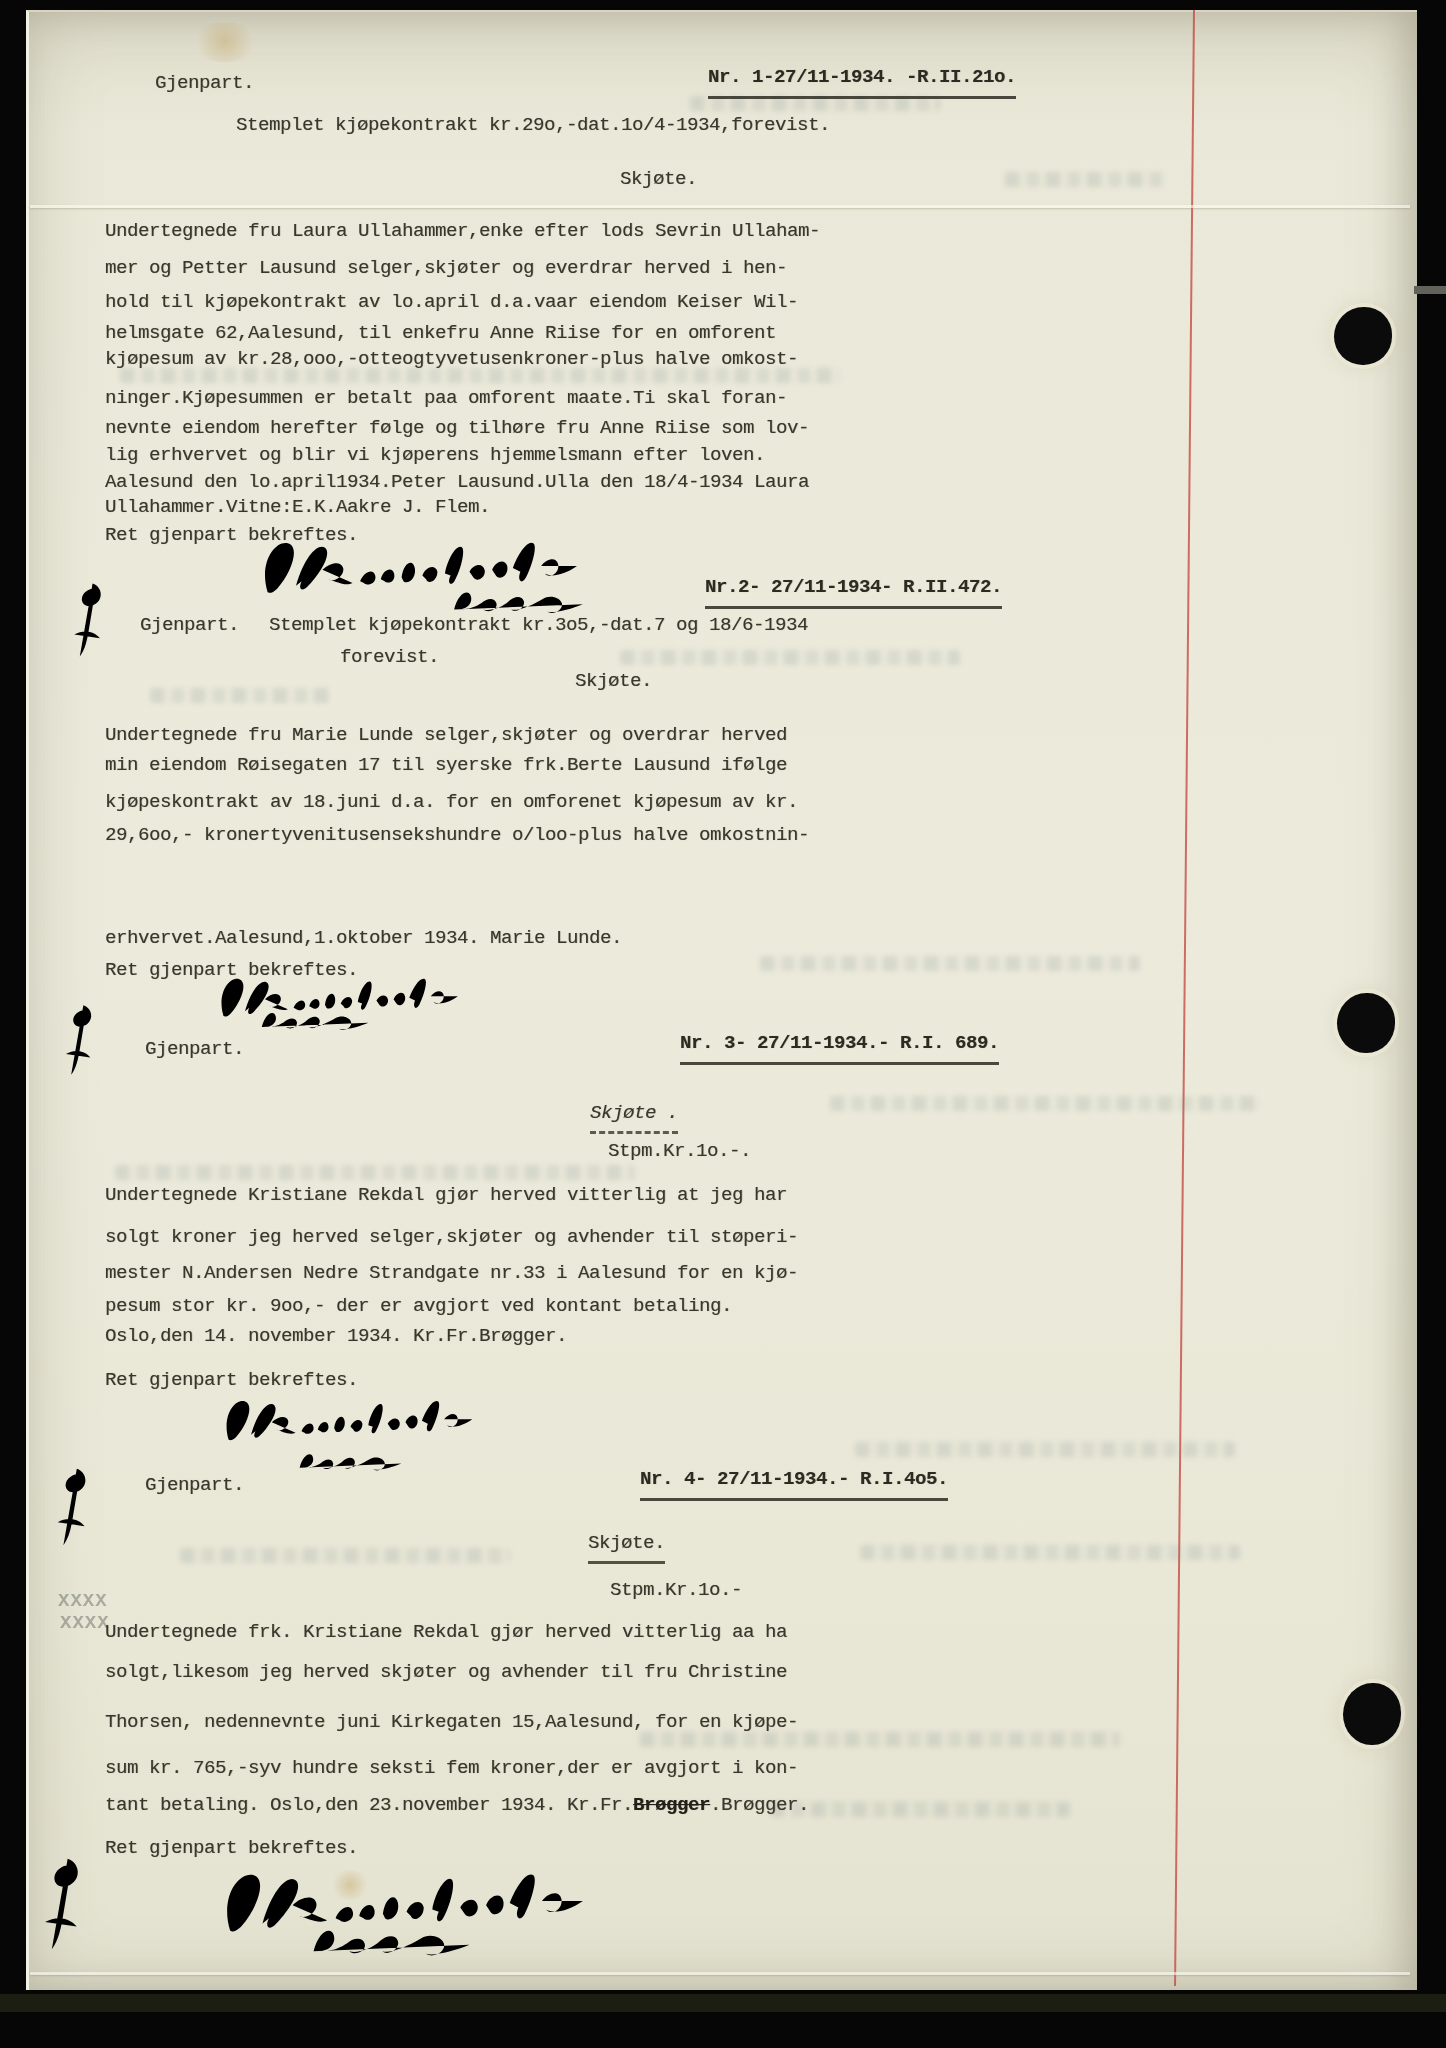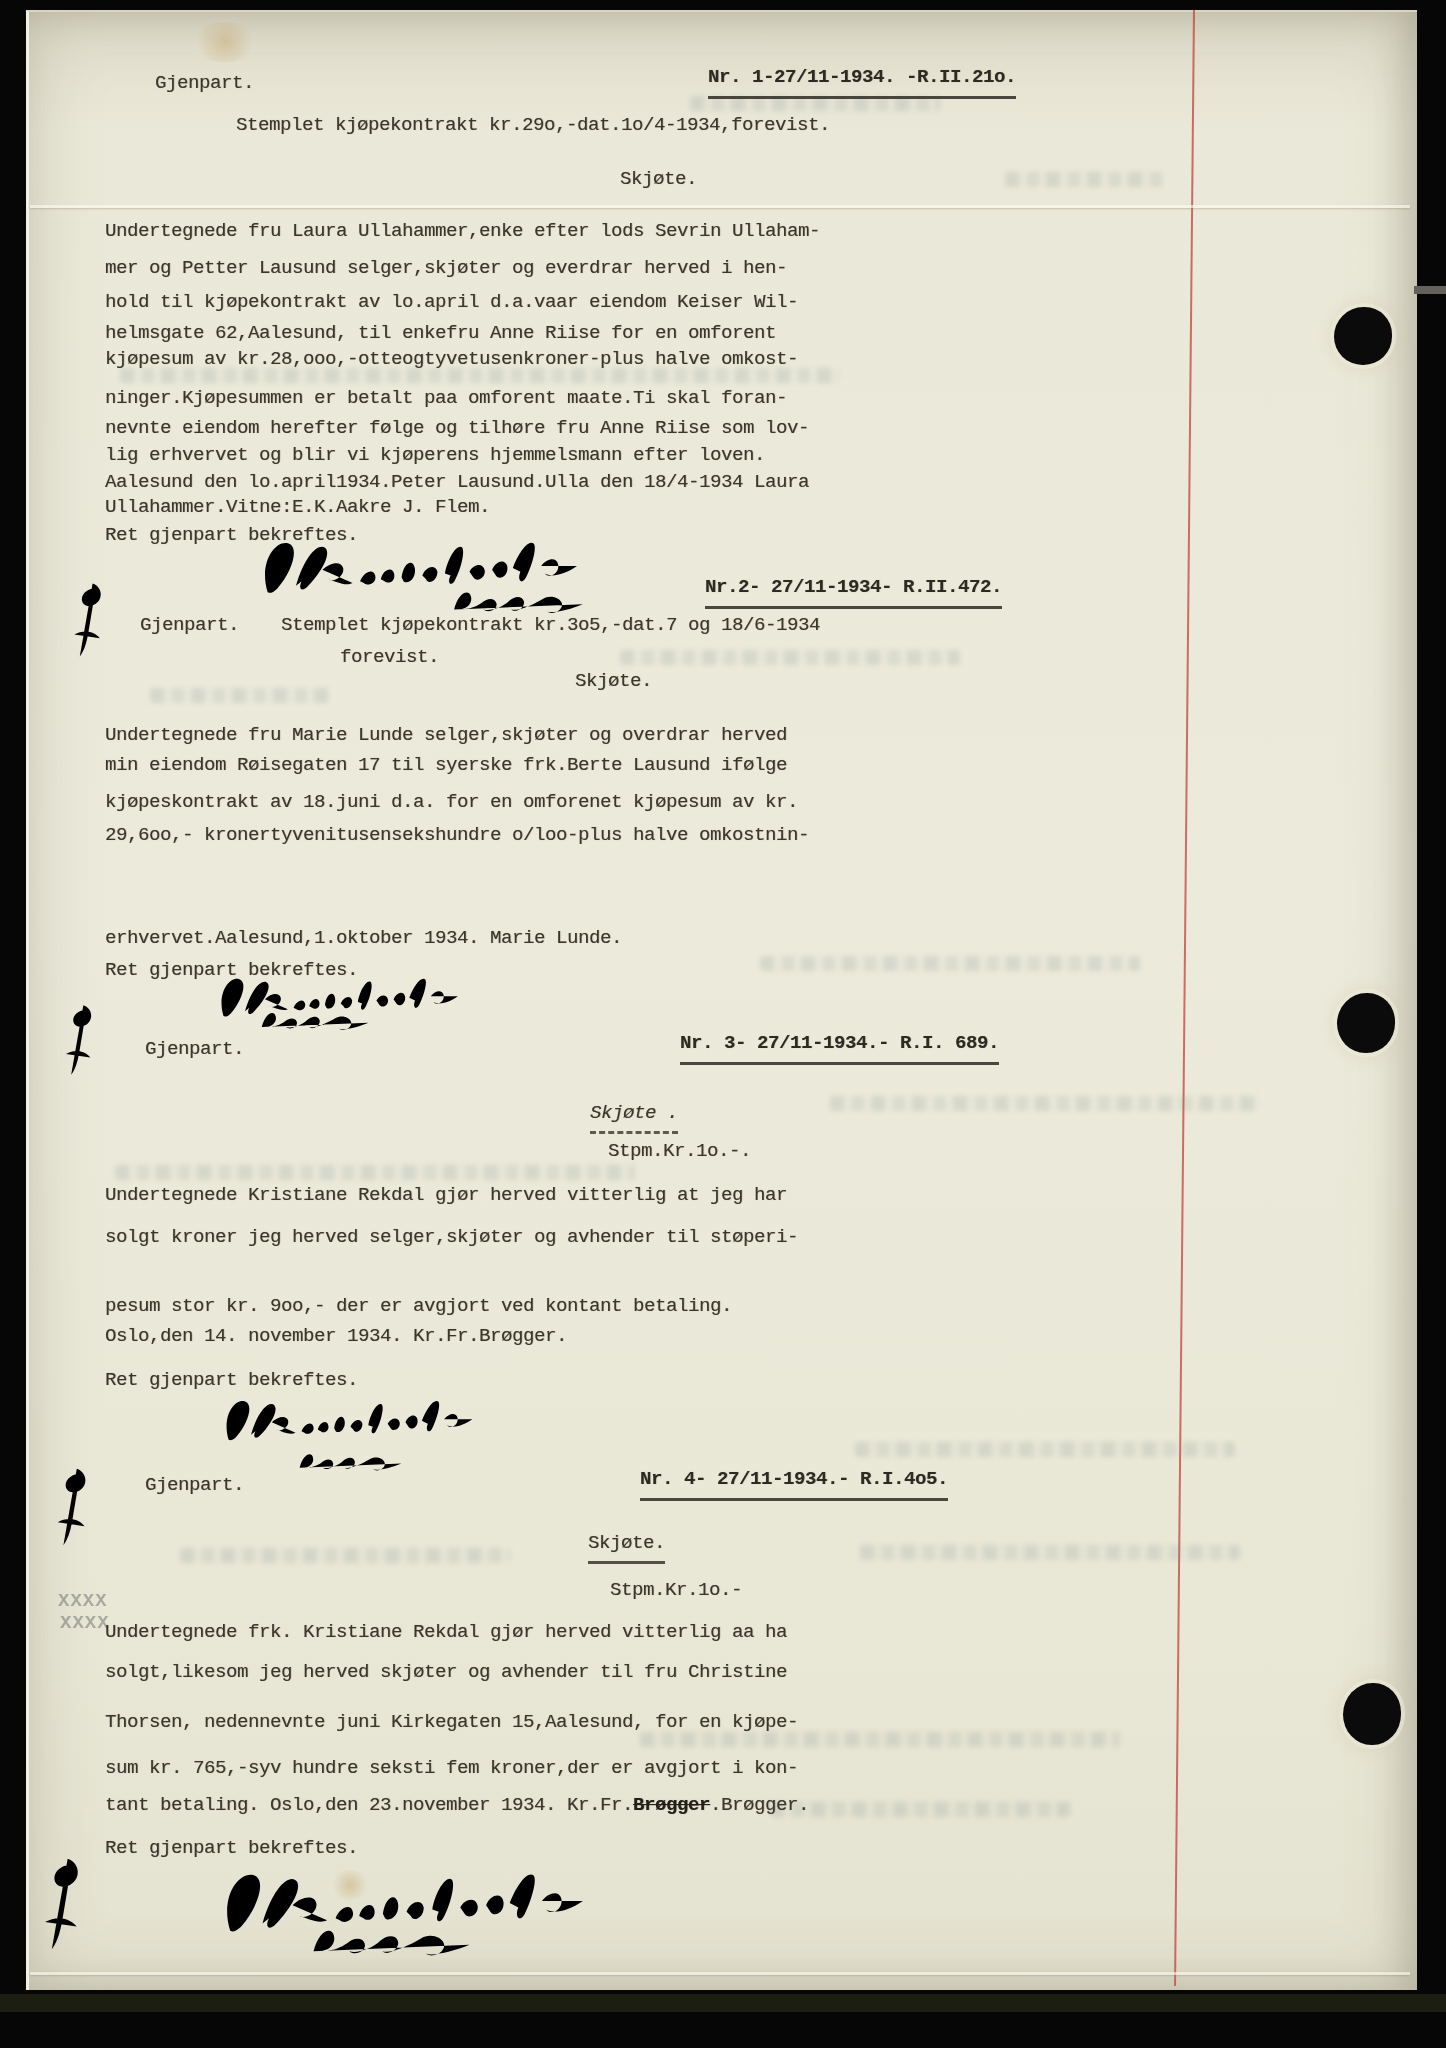--- a/index.html
+++ b/index.html
@@ -114,21 +114,21 @@
       <use href="#sig-main"></use>
     </svg>
   <svg class="sig" style="left:438px;top:582px" width="180" height="38" aria-label="beem.">
       <use href="#sig-sub"></use>
     </svg>
 
   <div class="tl hd" style="left:705px;top:572px">Nr.2- 27/11-1934- R.II.472.</div>
   <svg class="sig mark" style="left:66px;top:578px" width="44" height="84">
       <use href="#mark-flourish"></use>
     </svg>
-  <div class="tl" style="left:140px;top:610px"><span>Gjenpart.</span><span style="margin-left:42px">Stemplet kjøpekontrakt kr.3o5,-dat.7 og 18/6-1934</span></div>
+  <div class="tl" style="left:140px;top:610px"><span>Gjenpart.</span><span style="margin-left:30px">Stemplet kjøpekontrakt kr.3o5,-dat.7 og 18/6-1934</span></div>
   <div class="tl" style="left:340px;top:642px">forevist.</div>
   <div class="tl" style="left:575px;top:666px">Skjøte.</div>
   <div class="tl" style="left:105px;top:720px">Undertegnede fru Marie Lunde selger,skjøter og overdrar herved</div>
   <div class="tl" style="left:105px;top:750px">min eiendom Røisegaten 17 til syerske frk.Berte Lausund ifølge</div>
   <div class="tl" style="left:105px;top:787px">kjøpeskontrakt av 18.juni d.a. for en omforenet kjøpesum av kr.</div>
   <div class="tl" style="left:105px;top:820px">29,6oo,- kronertyvenitusensekshundre o/loo-plus halve omkostnin-</div>
   <div class="tl" style="left:105px;top:923px">erhvervet.Aalesund,1.oktober 1934. Marie Lunde.</div>
   <div class="tl" style="left:105px;top:955px">Ret gjenpart bekreftes.</div>
   <svg class="sig" style="left:195px;top:972px" width="300" height="50" aria-label="A.Kringstad">
       <use href="#sig-main"></use>
@@ -139,20 +139,21 @@
 
   <svg class="sig mark" style="left:58px;top:1000px" width="42" height="80">
       <use href="#mark-flourish"></use>
     </svg>
   <div class="tl" style="left:145px;top:1034px">Gjenpart.</div>
   <div class="tl hd" style="left:680px;top:1028px">Nr. 3- 27/11-1934.- R.I. 689.</div>
   <div class="tl ul-dash" style="left:590px;top:1098px">Skjøte .</div>
   <div class="tl" style="left:608px;top:1136px">Stpm.Kr.1o.-.</div>
   <div class="tl" style="left:105px;top:1180px">Undertegnede Kristiane Rekdal gjør herved vitterlig at jeg har</div>
   <div class="tl" style="left:105px;top:1222px">solgt kroner jeg herved selger,skjøter og avhender til støperi-</div>
+  <div class="tl" style="left:105px;top:1258px">mester N.Andersen Nedre Strandgate nr.33 i Aalesund for en kjø-</div>
   <div class="tl" style="left:105px;top:1291px">pesum stor kr. 9oo,- der er avgjort ved kontant betaling.</div>
   <div class="tl" style="left:105px;top:1321px">Oslo,den 14. november 1934. Kr.Fr.Brøgger.</div>
   <div class="tl" style="left:105px;top:1365px">Ret gjenpart bekreftes.</div>
   <svg class="sig" style="left:205px;top:1394px" width="300" height="52" aria-label="A.Kringstad">
       <use href="#sig-main"></use>
     </svg>
   <svg class="sig" style="left:288px;top:1446px" width="140" height="30" aria-label="beeu.">
       <use href="#sig-sub"></use>
     </svg>
 

